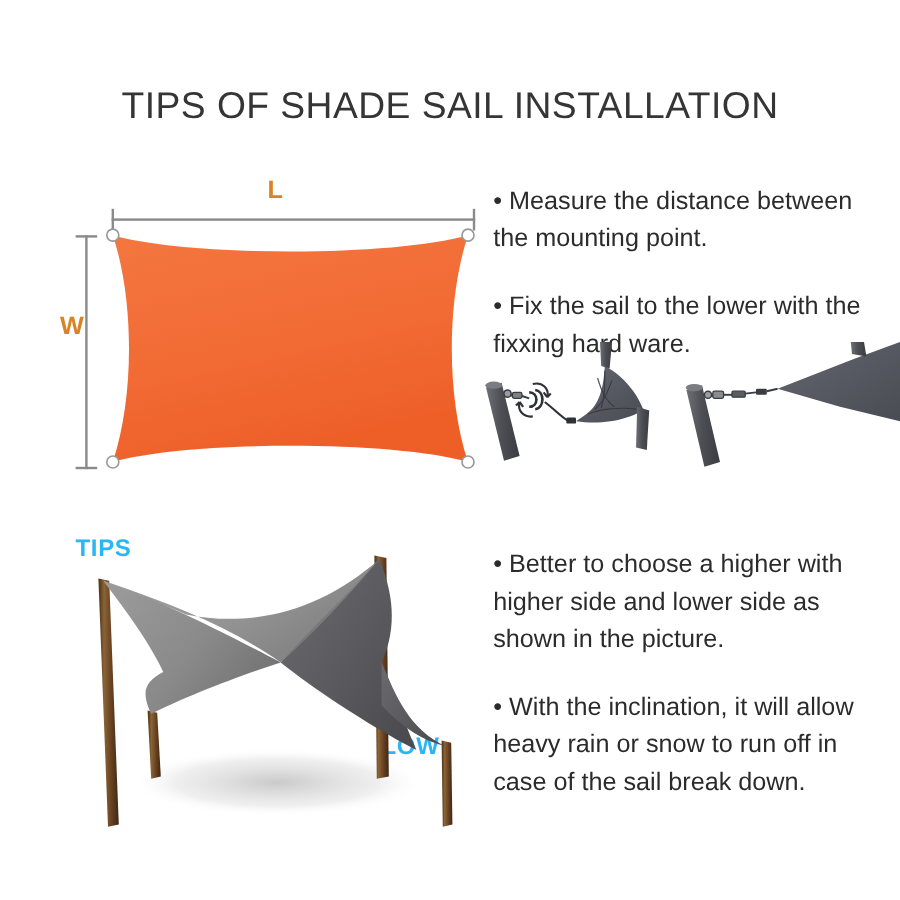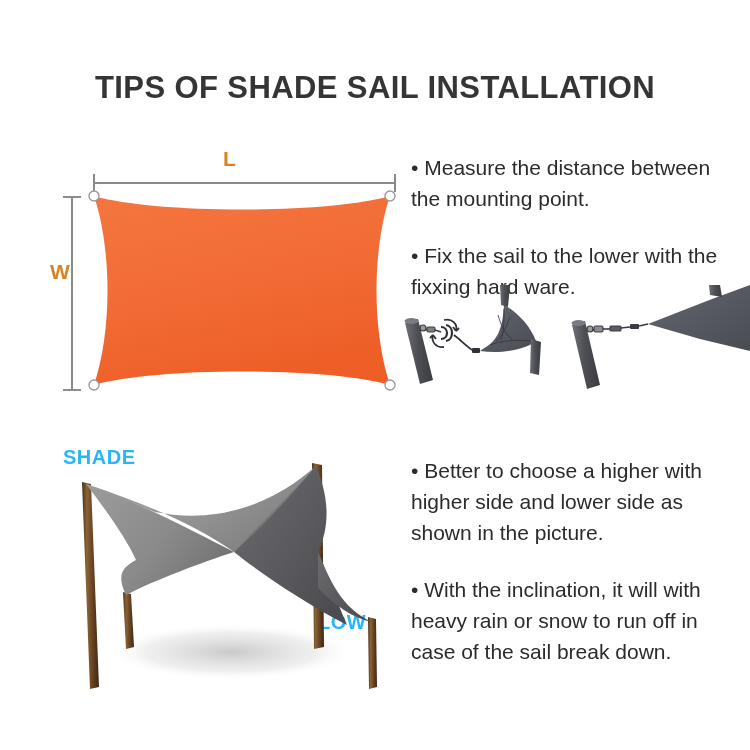--- a/index.html
+++ b/index.html
@@ -22,21 +22,21 @@
   }
 
   
   #title {
     position: absolute;
     top: 70px;
     left: 0;
     width: 750px;
     text-align: center;
     font-size: 31px;
-    font-weight: bold;
+    font-weight: normal;
     color: #353535;
     letter-spacing: 0.4px;
     white-space: nowrap;
   }
 
   
   .panel { position: absolute; }
 
   
   #panel-sail-dims { left: 40px; top: 140px; width: 360px; height: 265px; }
@@ -230,21 +230,21 @@
         <g>
           <path d="M 248,39 L 312,14 L 350,0 L 350,66 L 300,54 Z" fill="url(#sailHwGrad)"></path>
           <path d="M 310,10 L 322,12 L 320,0 L 309,0 Z" fill="url(#poleGrad)"></path>
         </g>
       </g>
     </svg>
   </div>
 
   <div class="panel" id="panel-sail-perspective">
 
-    <div class="level-label" id="label-high">SHADE</div>
+    <div class="level-label" id="label-high">TIPS</div>
 
     <div class="level-label" id="label-low">LOW</div>
 
     <svg id="perspective-svg" width="380" height="265" viewBox="0 0 380 265">
       <defs>
         <linearGradient id="woodGrad" x1="0" y1="0" x2="1" y2="0">
           <stop offset="0%" stop-color="#4A2F15"></stop>
           <stop offset="28%" stop-color="#8A6436"></stop>
           <stop offset="60%" stop-color="#6B4423"></stop>
           <stop offset="100%" stop-color="#3E2710"></stop>
@@ -302,19 +302,19 @@
 
   <div class="panel" id="panel-tips-2">
 
     <p class="tip">
       <span class="tip-line"><span class="bullet">•</span> <span>Better to choose a higher with</span></span>
       <span class="tip-line">higher side and lower side as</span>
       <span class="tip-line">shown in the picture.</span>
     </p>
 
     <p class="tip">
-      <span class="tip-line"><span class="bullet">•</span> <span>With the inclination, it will with</span></span>
+      <span class="tip-line"><span class="bullet">•</span> <span>With the inclination, it will allow</span></span>
       <span class="tip-line">heavy rain or snow to run off in</span>
       <span class="tip-line">case of the sail break down.</span>
     </p>
   </div>
 
 </div>
 
 </body></html>

